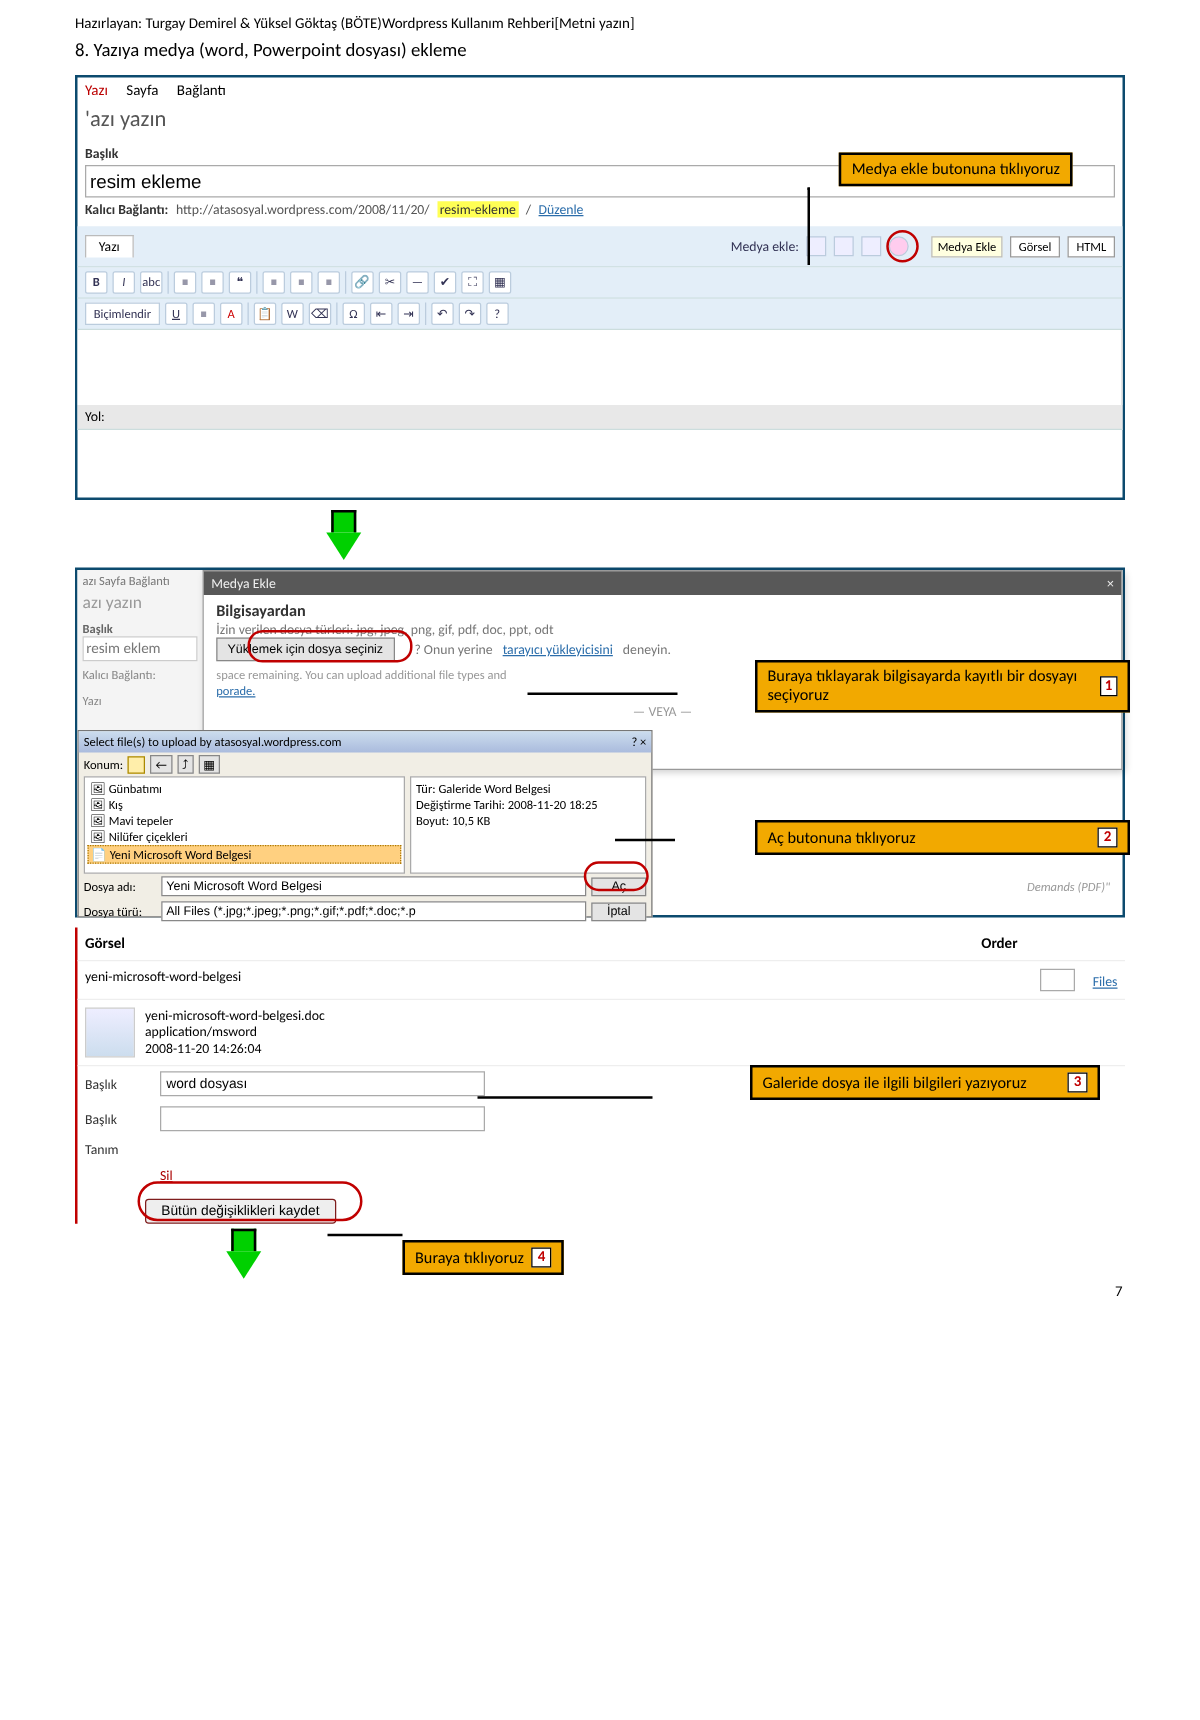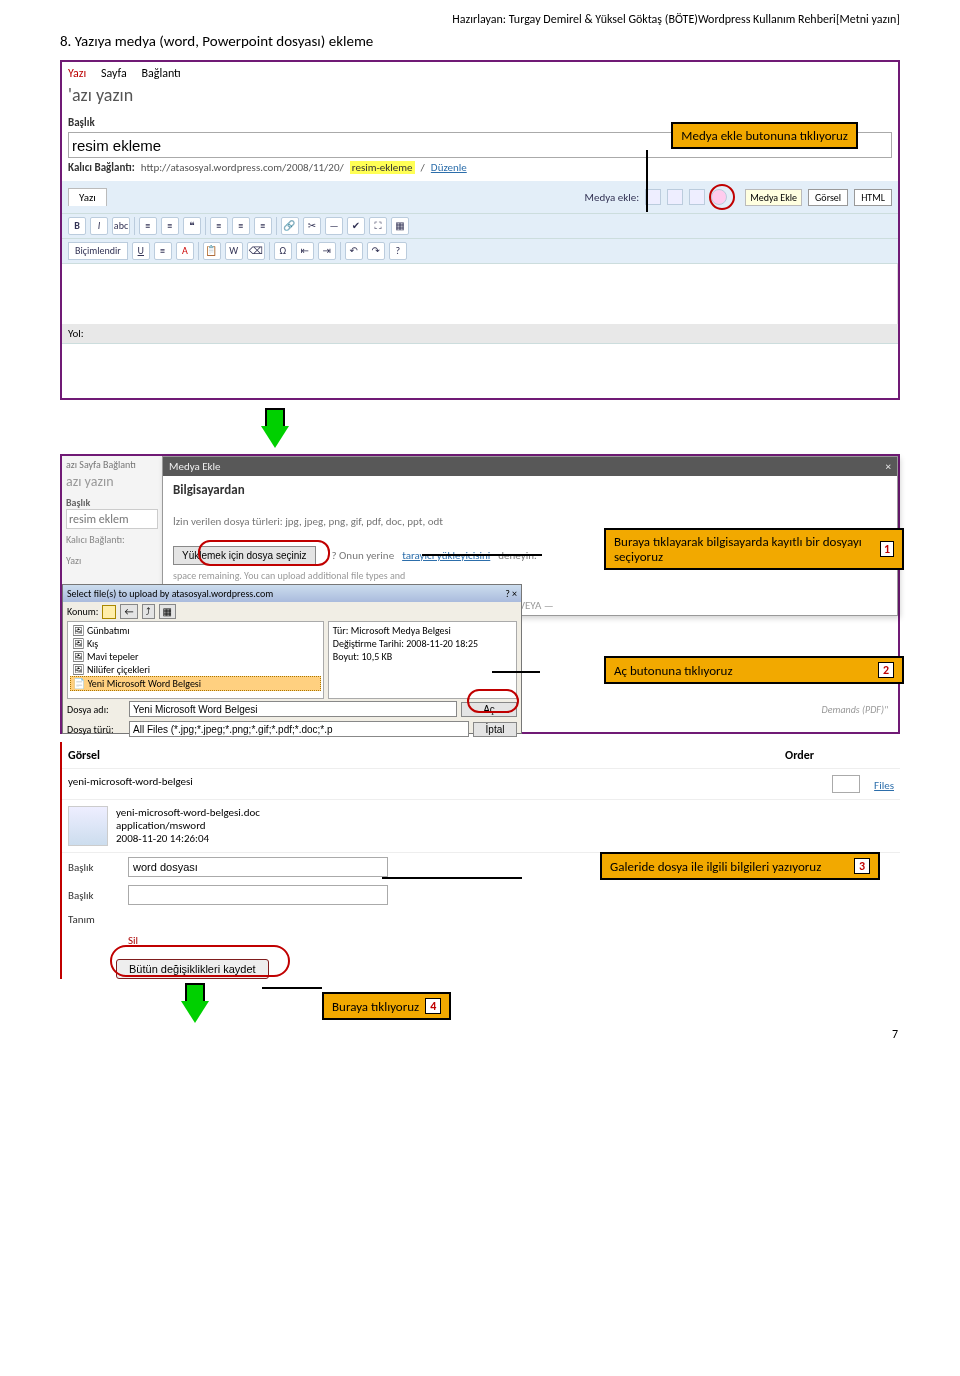--- a/index.html
+++ b/index.html
@@ -9,27 +9,27 @@
     font-family: Calibri, Arial, sans-serif;
     background: #fff;
     width: 960px;
     color: #000;
   }
   .page {
     padding: 12px 60px 20px 60px;
     position: relative;
   }
   .hdr { font-size: 12px; }
-  .hdr-row { display: flex; justify-content: flex-end; margin-bottom: 2px; }
+  .hdr-row { display: flex; justify-content: flex-start; margin-bottom: 2px; }
   .hdr-left { text-align: left; }
   .hdr-center { text-align: center; }
   .hdr-right { text-align: right; }
   .section-title { font-size: 15px; margin: 6px 0 10px 0; font-weight: normal; }
   .shot {
-    border: 2px solid #701a75;
+    border: 2px solid #0c4a6e;
     background: #fff;
     position: relative;
     margin-bottom: 8px;
   }
   .callout {
     position: absolute;
     background: #F2A900;
     border: 2px solid #000;
     padding: 4px 8px;
     font-size: 13px;
@@ -219,21 +219,21 @@
       <div style="margin-top:8px;color:#888;">Yazı</div>
     </div>
 
     <div class="modal" style="left:100px;top:0;right:0;height:160px;">
       <div class="modal-head">
         <span>Medya Ekle</span>
         <span>×</span>
       </div>
       <div class="modal-body">
         <div style="font-weight:bold;font-size:13px;">Bilgisayardan</div>
-        <div style="color:#777;margin:18px 0;">İzin verilen dosya türleri: jpg, jpeg, png, gif, pdf, doc, ppt, odt</div>
+        <div style="color:#777;margin:0 0;">İzin verilen dosya türleri: jpg, jpeg, png, gif, pdf, doc, ppt, odt</div>
         <div style="display:flex;align-items:center;gap:8px;">
           <button class="small-btn" style="padding:3px 8px;">Yüklemek için dosya seçiniz</button>
           <span style="position:relative;">
             <span class="red-circle" style="left:-126px;top:-16px;width:132px;height:26px;border-radius:12px;"></span>
           </span>
           <span style="color:#777;">? Onun yerine</span>
           <span class="link-a">tarayıcı yükleyicisini</span>
           <span style="color:#777;">deneyin.</span>
         </div>
         <div style="color:#999;font-size:10px;margin-top:4px;">space remaining. You can upload additional file types and</div>
@@ -256,29 +256,29 @@
       </div>
       <div style="display:flex;gap:4px;padding:0 4px;">
         <div class="sd-list" style="flex:1.4;">
           <div>🖼 <span>Günbatımı</span></div>
           <div>🖼 <span>Kış</span></div>
           <div>🖼 <span>Mavi tepeler</span></div>
           <div>🖼 <span>Nilüfer çiçekleri</span></div>
           <div class="sel">📄 <span>Yeni Microsoft Word Belgesi</span></div>
         </div>
         <div class="sd-side" style="flex:1;">
-          <div>Tür: Microsoft Medya Belgesi</div>
+          <div>Tür: Galeride Word Belgesi</div>
           <div>Değiştirme Tarihi: 2008-11-20 18:25</div>
           <div>Boyut: 10,5 KB</div>
         </div>
       </div>
       <div class="sd-row">
         <span style="width:58px;">Dosya adı:</span>
         <input class="sd-input" value="Yeni Microsoft Word Belgesi" style="">
-        <button class="small-btn" style="width:56px;position:relative;">Aç</button>
+        <button class="small-btn" style="width:44px;position:relative;">Aç</button>
         <span class="red-circle" style="right:2px;bottom:20px;width:52px;height:24px;border-radius:12px;"></span>
       </div>
       <div class="sd-row">
         <span style="width:58px;">Dosya türü:</span>
         <input class="sd-input" value="All Files (*.jpg;*.jpeg;*.png;*.gif;*.pdf;*.doc;*.p" style="">
         <button class="small-btn" style="width:44px;">İptal</button>
       </div>
     </div>
     <div style="position:absolute;right:10px;bottom:16px;font-size:10px;color:#999;font-style:italic;">Demands (PDF)"</div>
 

